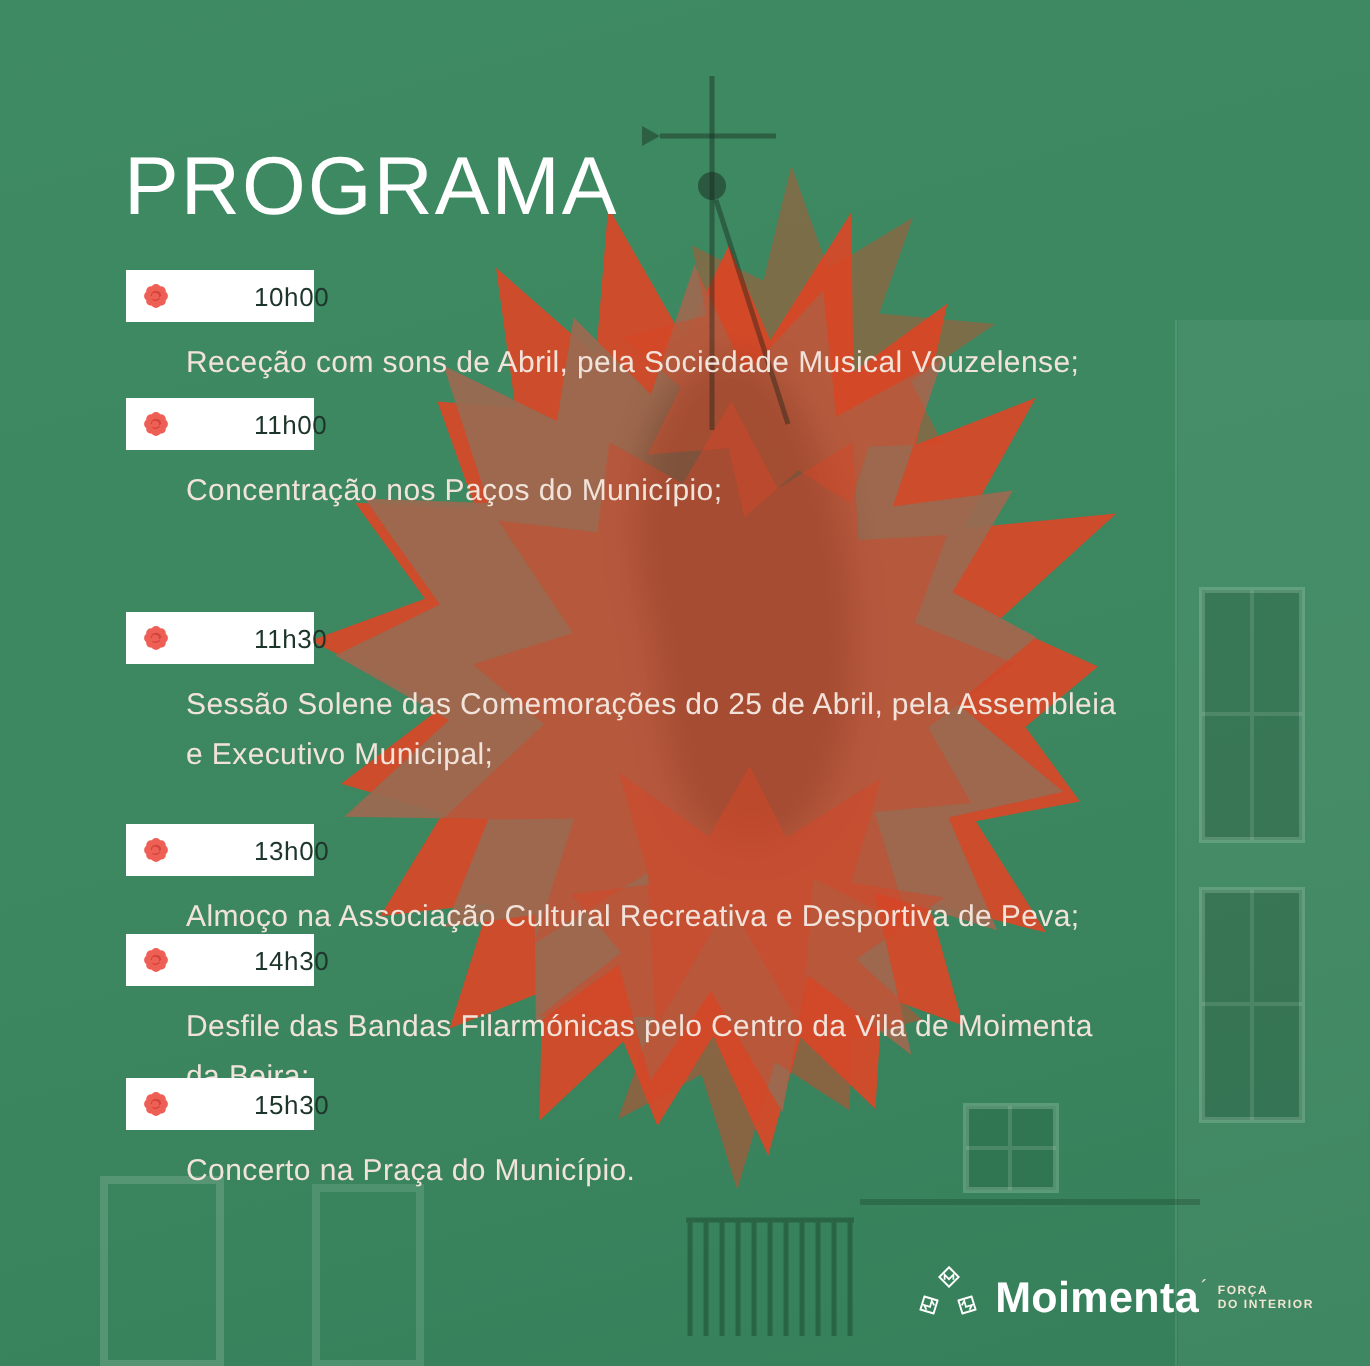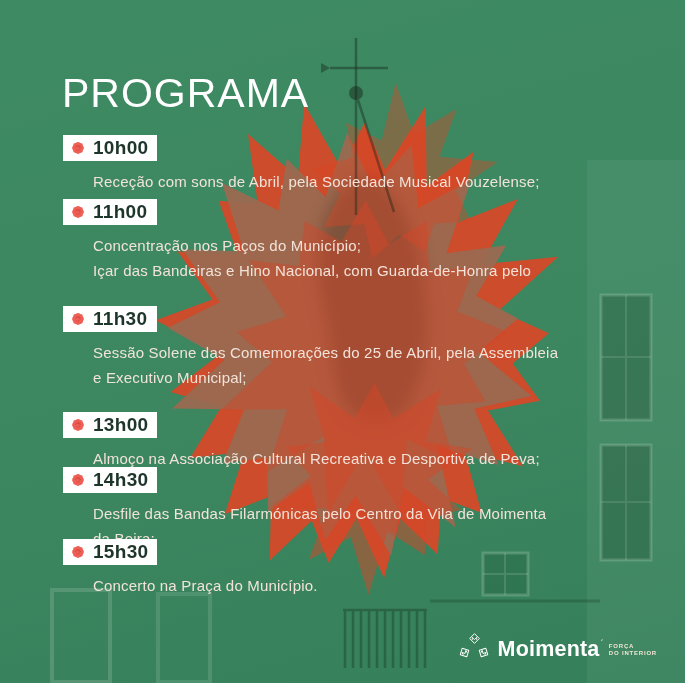--- a/index.html
+++ b/index.html
@@ -15,22 +15,23 @@
     color:var(--title-text,#ffffff);
   }
   .row{position:absolute;left:63px;}
   .badge{
     display:flex;align-items:center;gap:8px;
     width:94px;height:26px;padding-left:8px;box-sizing:border-box;
     background:var(--badge-bg,#ffffff);
   }
   .flower{width:14px;height:14px;flex:none;}
   .time{
-    font-size:19px;font-weight:700;letter-spacing:.3px;
+    font-size:13px;font-weight:400;letter-spacing:.3px;
     color:var(--badge-text,#1e352b);
+    margin-left:34px;
   }
   .desc{
     margin:9px 0 0 30px;
     font-size:15px;line-height:24.5px;letter-spacing:.2px;
     color:var(--body-text,#f2e3da);
     white-space:nowrap;
   }
   .logo{
     position:absolute;top:633px;right:28px;
     display:flex;align-items:flex-end;gap:9px;color:#ffffff;
@@ -120,21 +121,20 @@
 
   <div class="row" style="top:199px">
     <div class="badge">
       <svg class="flower">
           <use href="#flower"></use>
         </svg>
       <span class="time">11h00</span>
     </div>
     <div class="desc">
       <div>Concentração nos Paços do Município;</div>
-      <div>Içar das Bandeiras e Hino Nacional, com Guarda-de-Honra pelo</div>
     </div>
   </div>
 
   <div class="row" style="top:306px">
     <div class="badge">
       <svg class="flower">
           <use href="#flower"></use>
         </svg>
       <span class="time">11h30</span>
     </div>

